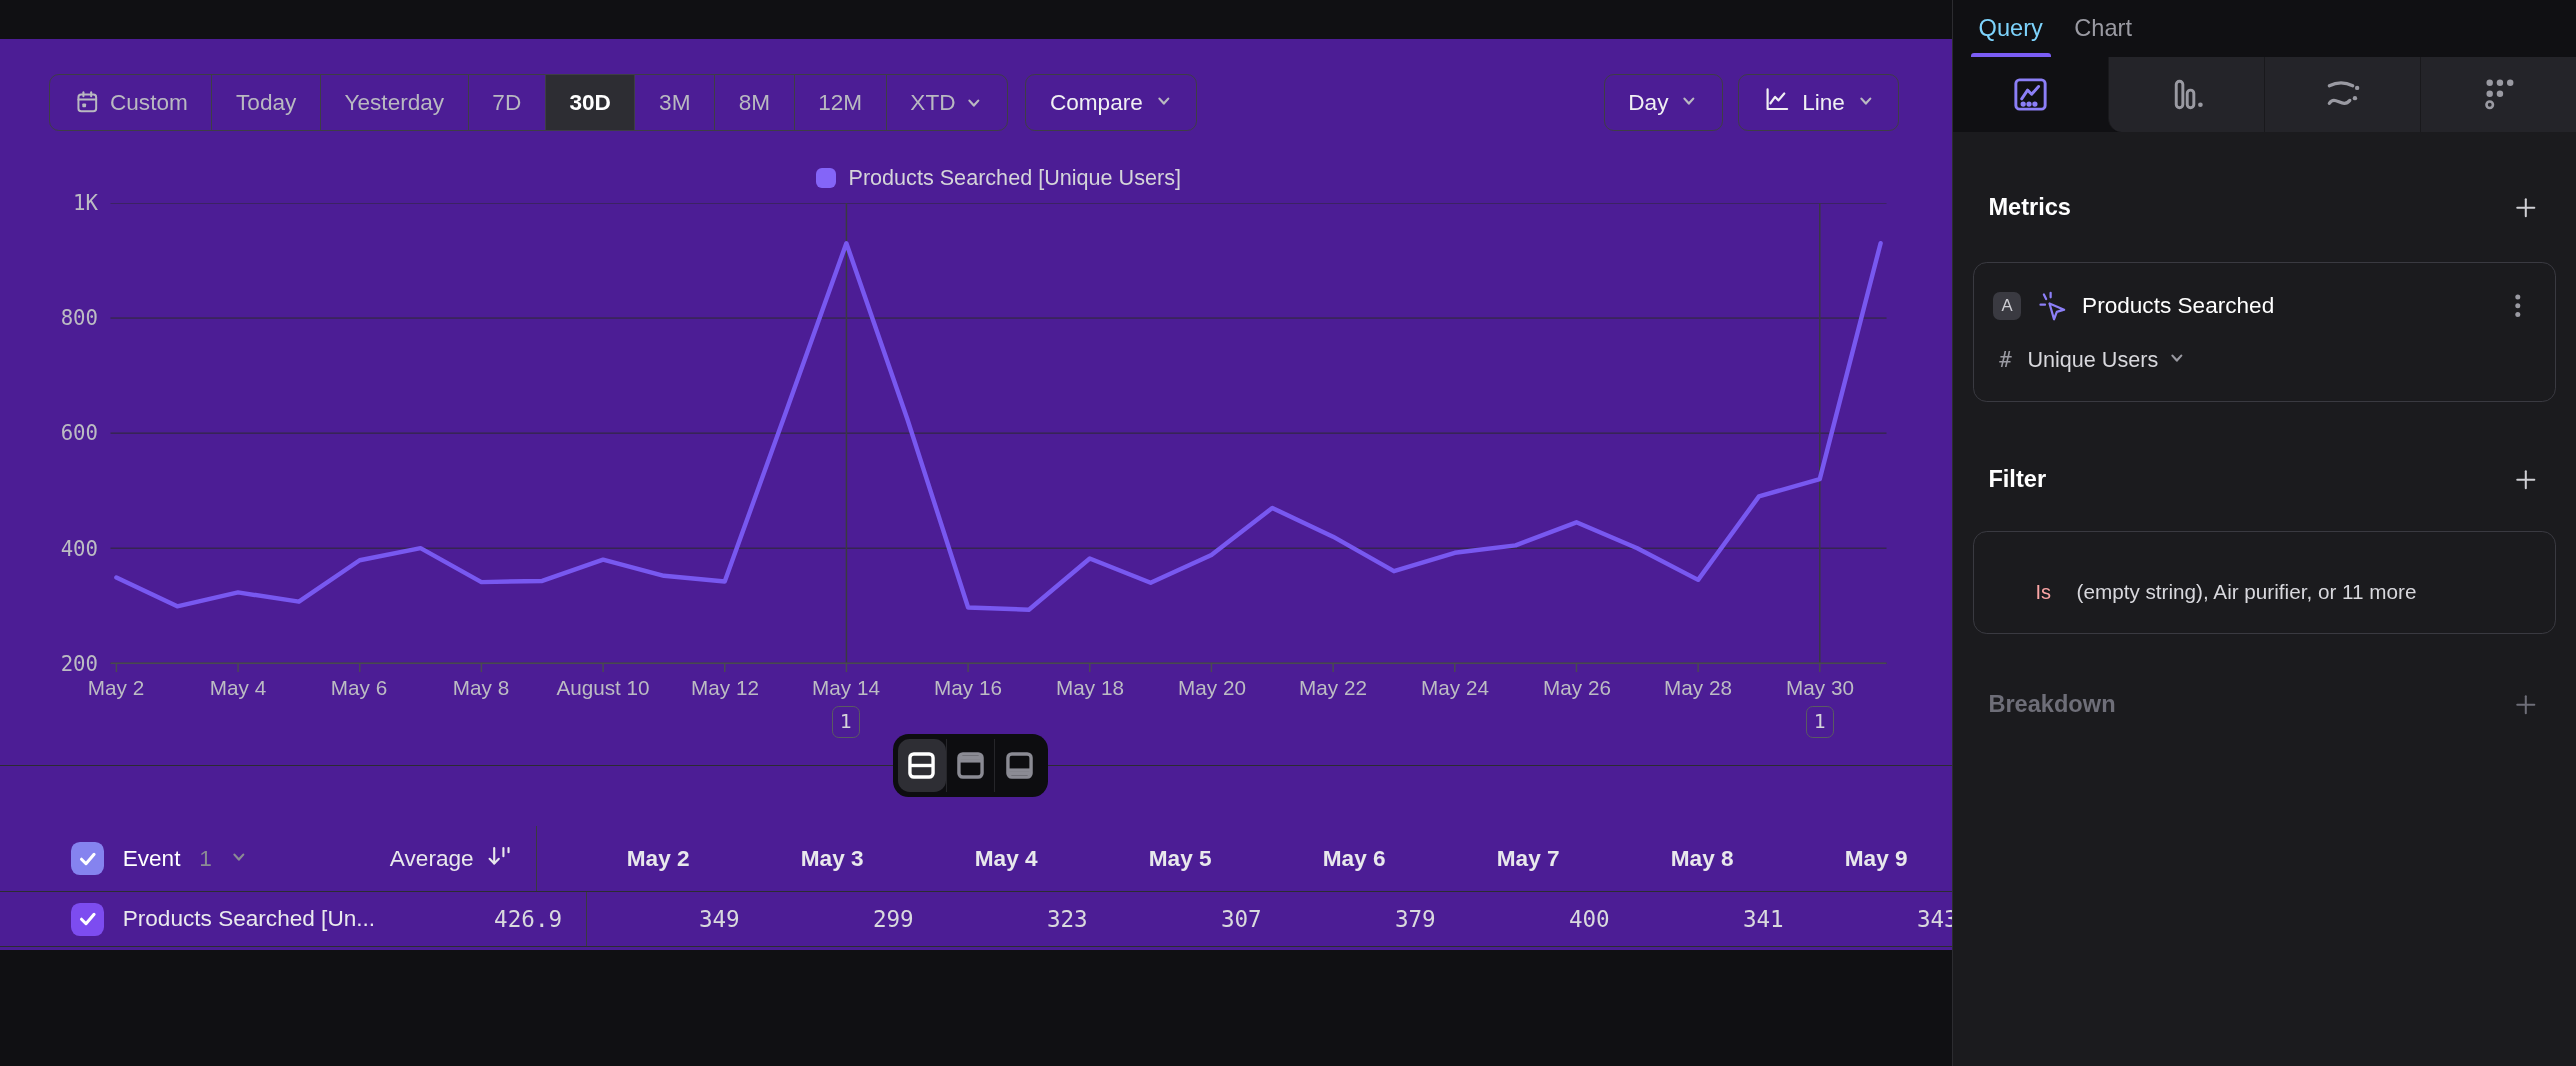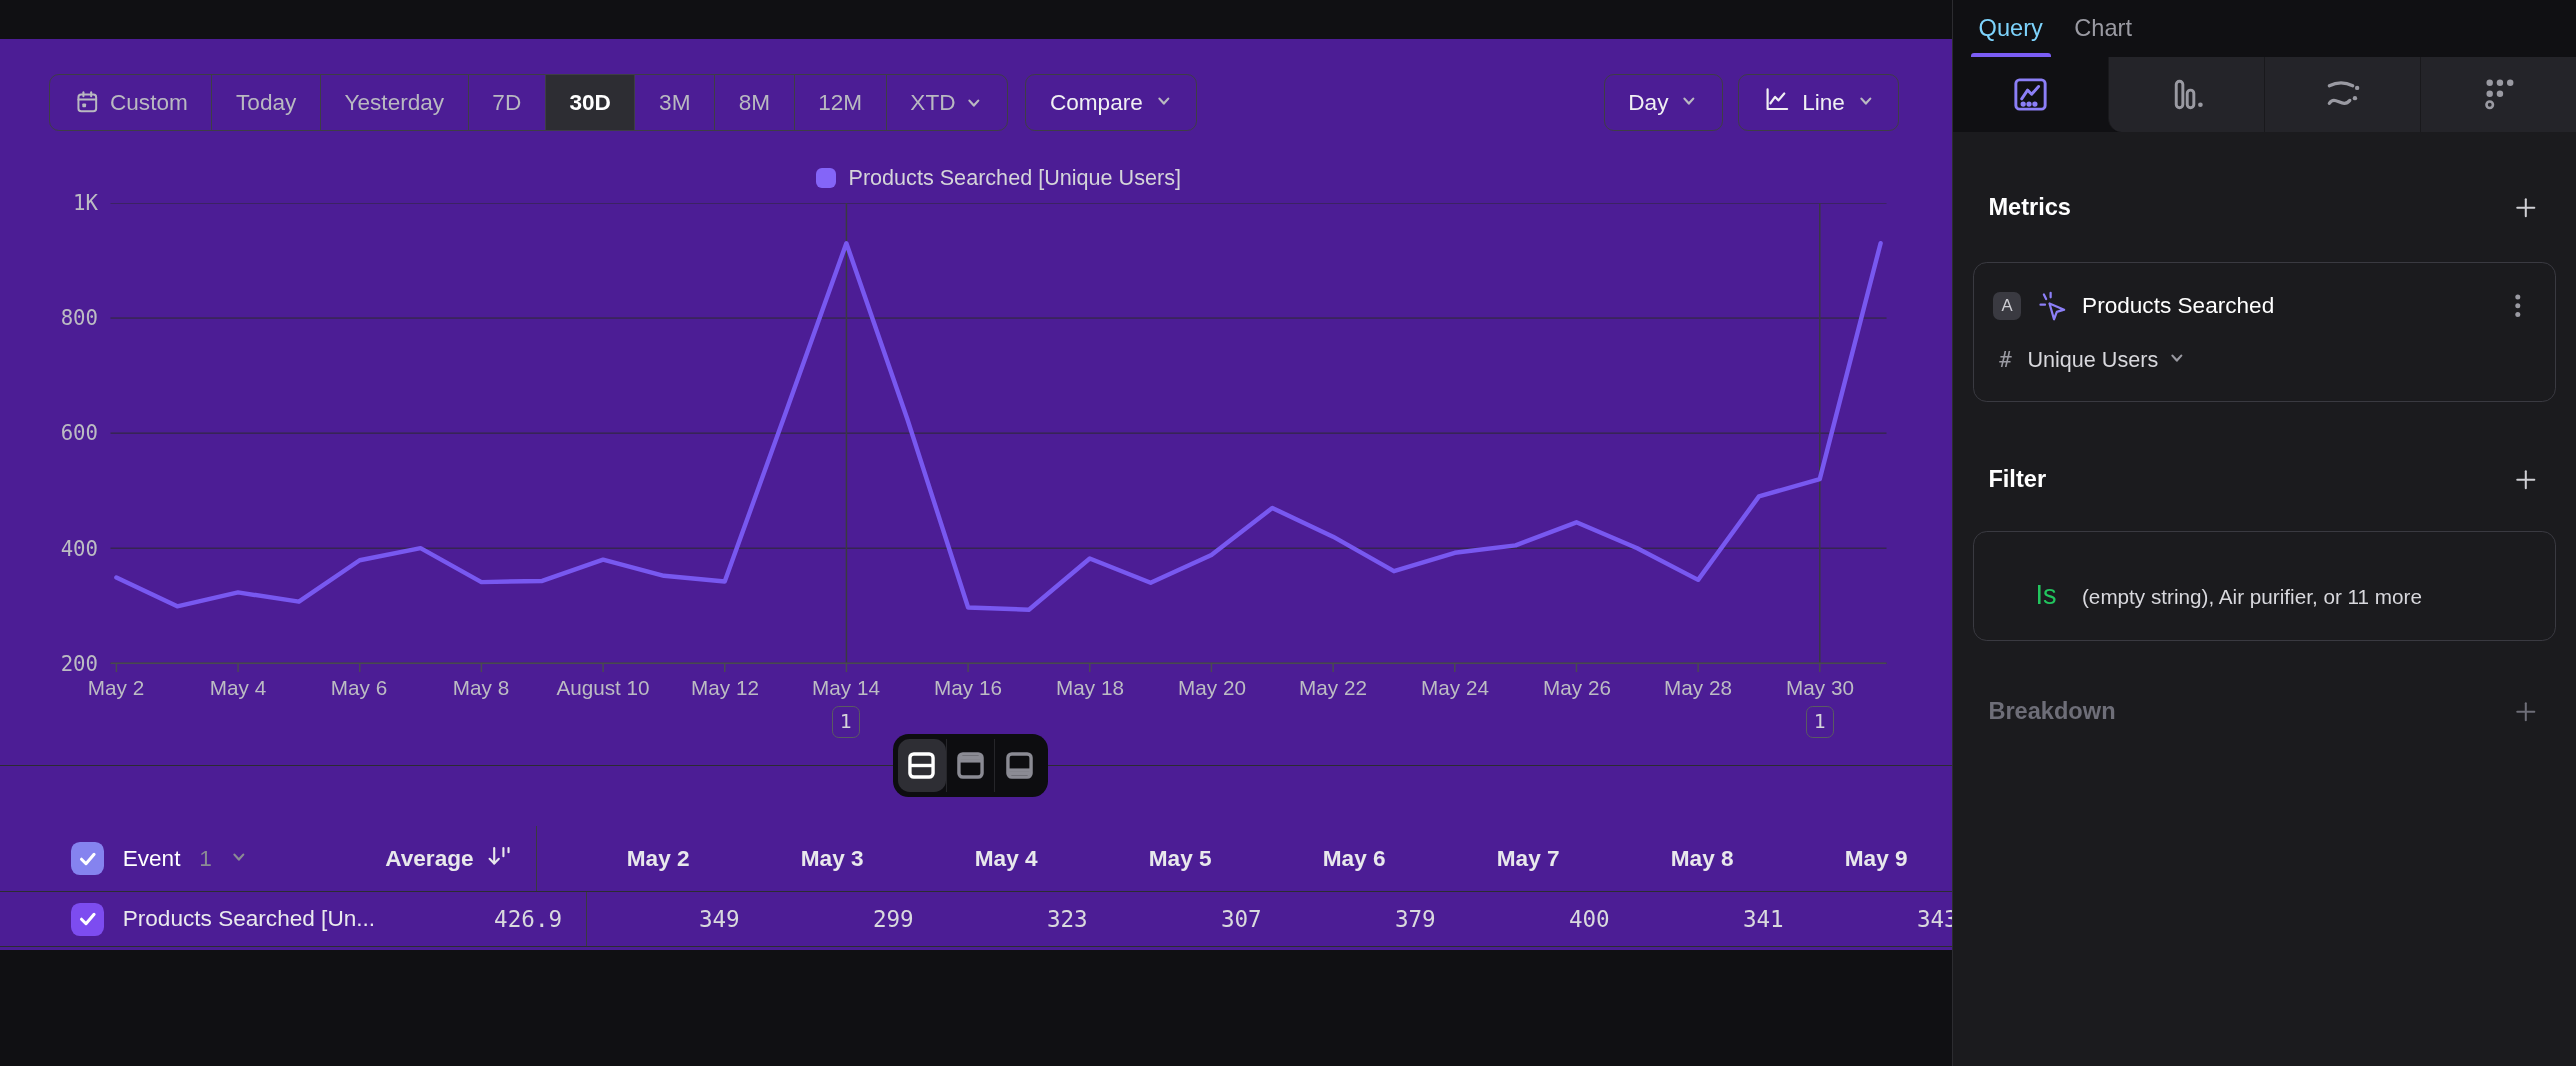--- a/index.html
+++ b/index.html
@@ -85,21 +85,21 @@
   .tcell { flex:0 0 174px; text-align:right; }
   .tcell.first { flex:0 0 153px; }
   .tcell.th { font-weight:700; font-size:22.6px; color:#e8e8ec; }
   .tcell.tv { font-size:22.6px; color:#d9d9de; }
   .checkbox {
     width:33px; height:33px; border-radius:8.9px; display:flex; align-items:center; justify-content:center;
     cursor:pointer; flex:none;
   }
   .ev-label { font-size:22.6px; color:#ffffff; font-weight:500; }
   .ev-count { font-size:22.6px; color:#8b8b94; }
-  .avg-label { font-weight:700; font-size:22.6px; color:#e8e8ec; }
+  .avg-label { font-weight:400; font-size:22.6px; color:#e8e8ec; }
   .row-name { font-size:22.6px; color:#e9e9ed; white-space:nowrap; }
   .avg-val { font-size:22.6px; color:#d9d9de; }
 
   
   .sidebar {
     position:absolute; left:1952px; top:0; width:624px; height:1067px;
     background:#1b1b1e; border-left:1px solid #2c2c30;
   }
   .side-tabbar {
     height:57px; background:#101013; display:flex; align-items:stretch; padding-left:13.8px; gap:7.9px;
@@ -138,21 +138,21 @@
     width:27.6px; height:27.6px; border-radius:6.9px; background:#3a3a41; color:#cdcdd2;
     display:flex; align-items:center; justify-content:center; font-size:16.7px; font-weight:500; flex:none;
   }
   .badge-aa { color:#8b8b94; font-size:19.7px; font-weight:500; flex:none; width:27.6px; }
   .card-title { font-size:22.6px; font-weight:500; color:#ffffff; flex:1; }
   .kebab { background:none; border:none; cursor:pointer; display:flex; padding:3.9px; margin-right:2px; }
   .card-row2 { display:flex; align-items:center; gap:15.7px; margin-top:23.6px; padding-left:5.9px; }
   .hash { color:#9a9aa2; font-size:20.7px; }
   .measure { color:#d8d8dd; font-size:21.6px; display:flex; align-items:center; gap:9.8px; cursor:pointer; }
   .filter-row2 { display:flex; align-items:baseline; margin-top:21.6px; padding-left:42px; }
-  .op { color:#22c55e; font-size:27px; }
+  .op { color:#fca5a5; font-size:20px; }
   .op-val { color:#d8d8dd; font-size:20.7px; margin-left:25.6px; }
   .sec-head.filter { margin-top:63px; }
   .card.filter-card { margin-top:37px; padding-bottom:29.5px; }
   .sec-head.breakdown { margin-top:56px; }
 </style>
 </head>
 <body>
 
 <div class="board">
 

